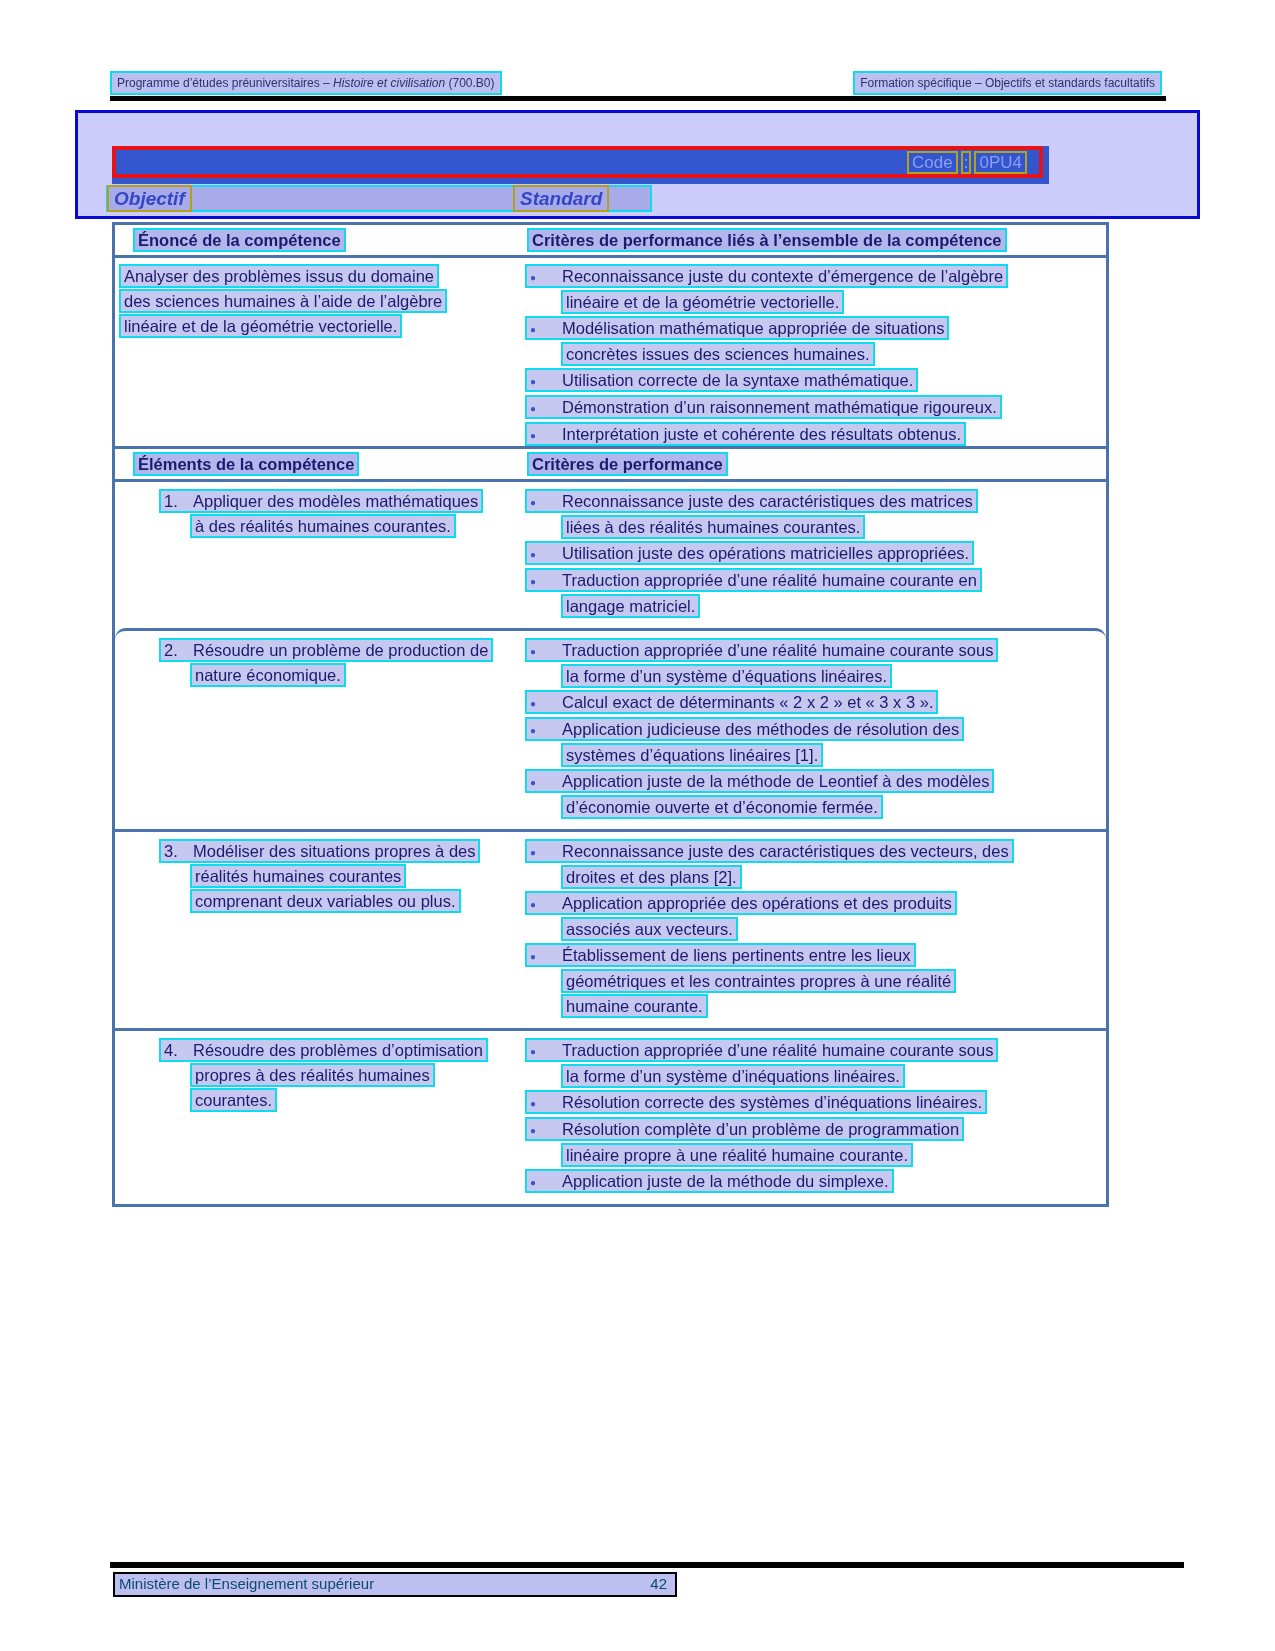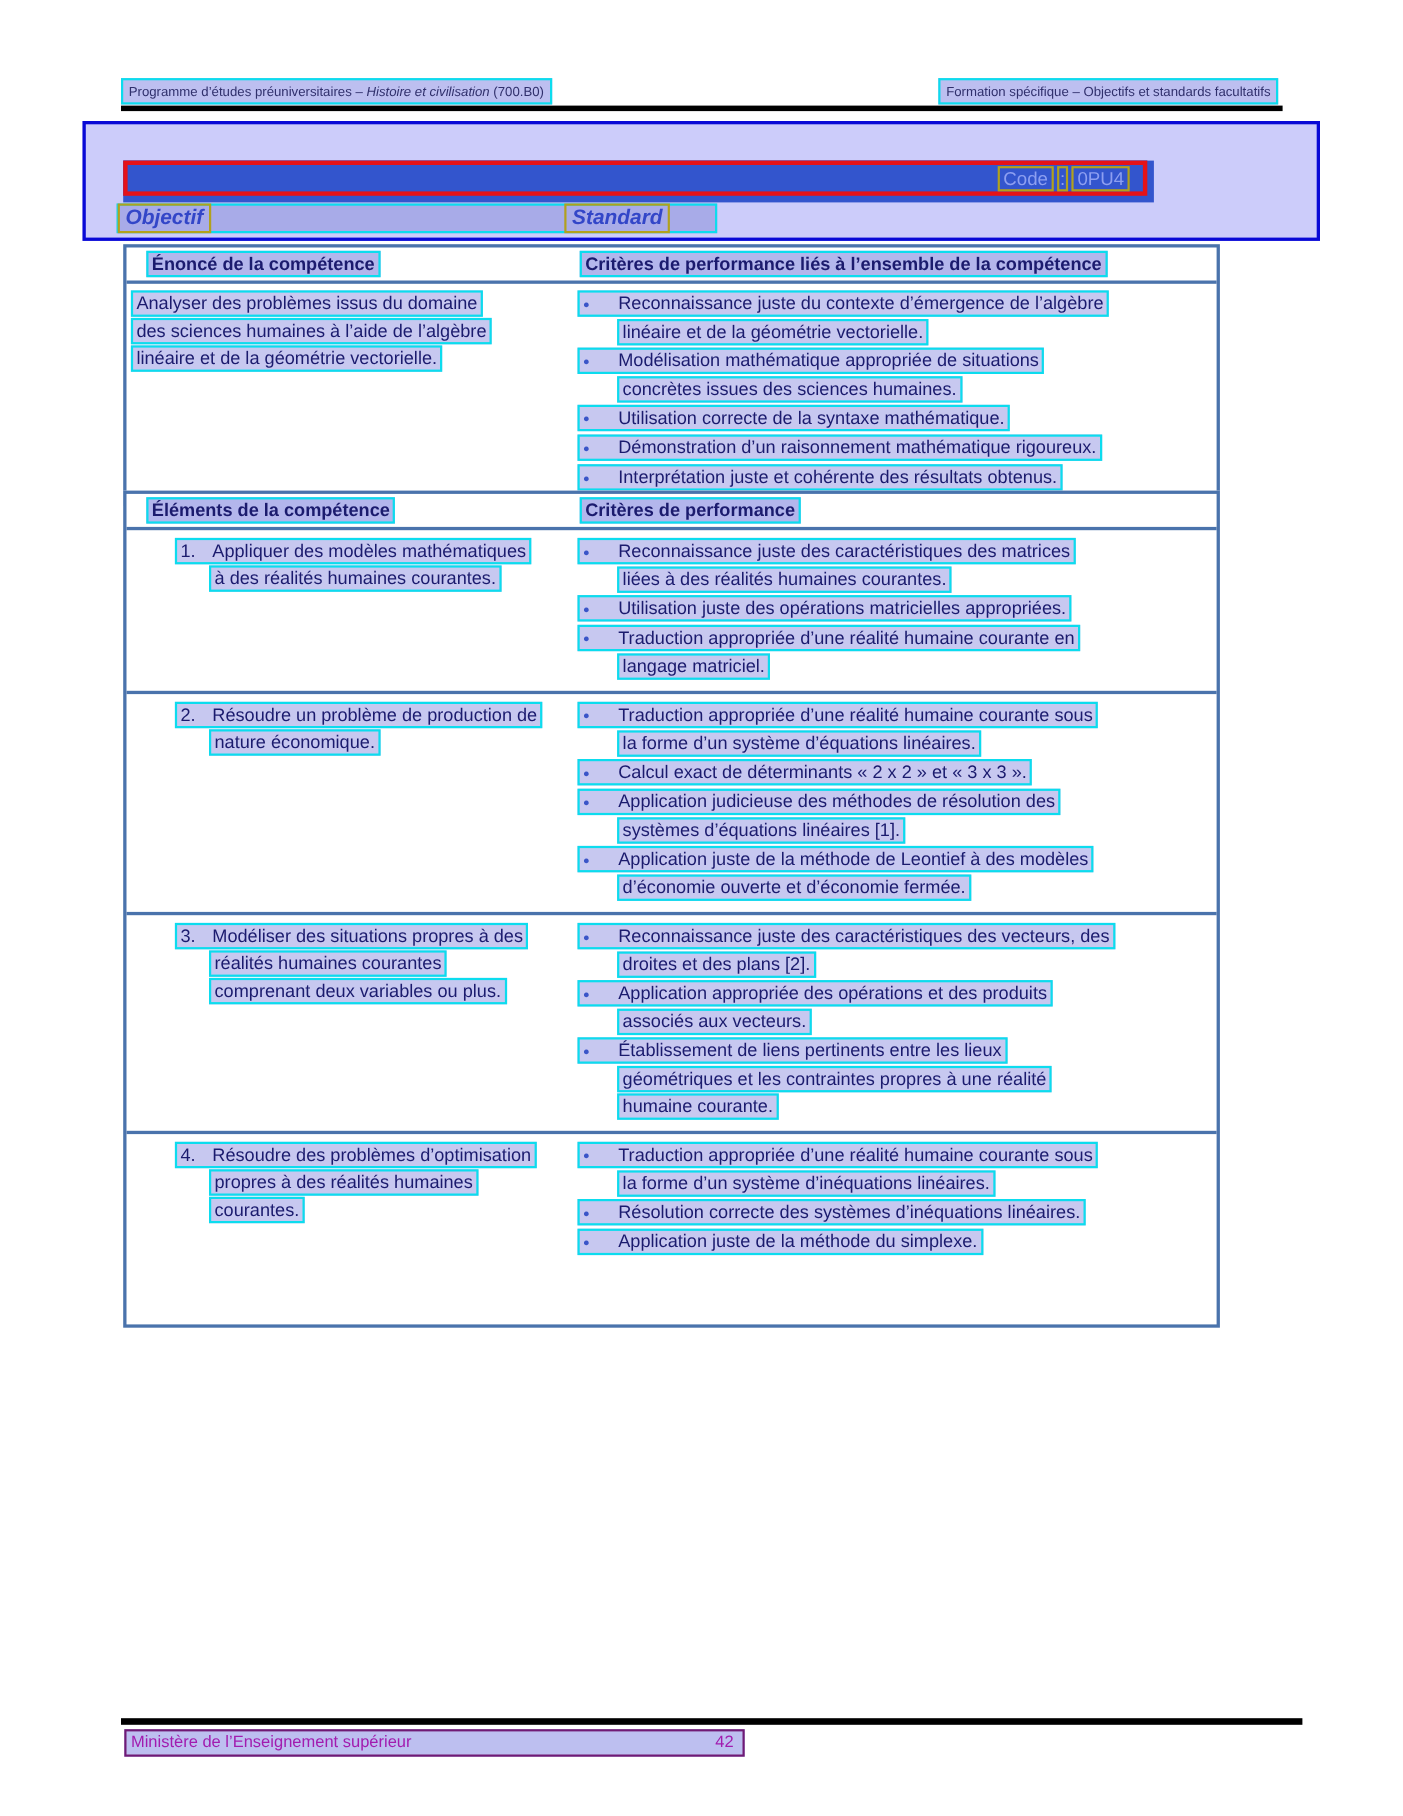--- a/index.html
+++ b/index.html
@@ -13,22 +13,22 @@
   .hl.hd{background:#b3b6ec;font-weight:bold;white-space:nowrap;}
 
   
   .pageheader{position:absolute;left:110px;top:71px;width:1052px;display:flex;
               justify-content:space-between;font-size:12px;color:#30306c;}
   .phl{background:#bdbff0;border:2px solid #0cdcee;padding:1px 5px;line-height:18px;white-space:nowrap;}
   .bar{position:absolute;background:#000000;}
   .bar.top{left:110px;top:96px;width:1056px;height:5px;}
   .bar.bot{left:110px;top:1562px;width:1074px;height:6px;}
   .footer-row{position:absolute;left:113px;top:1572px;width:548px;display:flex;
-              justify-content:space-between;background:#bdbff0;border:2px solid #701a75;
-              font-size:15px;color:#a21caf;padding:1px 8px 2px 4px;line-height:18px;}
+              justify-content:space-between;background:#bdbff0;border:2px solid #000000;
+              font-size:15px;color:#0c4a6e;padding:1px 8px 2px 4px;line-height:18px;}
 
   
   .panel{position:absolute;left:75px;top:110px;width:1119px;height:103px;
          background:#ccccfa;border:3px solid #0909d6;}
   .banner-wrap{position:absolute;left:34px;top:33px;width:937px;height:38px;
                background:#3355cd;}
   .banner{position:absolute;left:0;top:0;right:6px;bottom:6px;background:#3355cd;
           border:4px solid #e51218;display:flex;align-items:center;justify-content:flex-end;
           padding-right:12px;gap:3px;}
   .cbox{border:2px solid #b1a11d;color:#8d9ff1;font-size:17px;line-height:19px;padding:0 3px;white-space:nowrap;}
@@ -120,21 +120,21 @@
 à des réalités humaines courantes.</span></div>
           </div>
           <div class="cell-r">
             <div class="crit"><span class="hl"><span class="blt">●</span>Reconnaissance juste des caractéristiques des matrices
 liées à des réalités humaines courantes.</span></div>
             <div class="crit"><span class="hl"><span class="blt">●</span>Utilisation juste des opérations matricielles appropriées.</span></div>
             <div class="crit"><span class="hl"><span class="blt">●</span>Traduction appropriée d’une réalité humaine courante en
 langage matriciel.</span></div>
           </div>
         </div>
-        <div class="t-row" style="min-height: 180px;">
+        <div class="t-row" style="min-height: 180px; border-radius: 11px;">
           <div class="cell-l">
             <div class="elem"><span class="hl"><span class="num">2.</span>Résoudre un problème de production de
 nature économique.</span></div>
           </div>
           <div class="cell-r">
             <div class="crit"><span class="hl"><span class="blt">●</span>Traduction appropriée d’une réalité humaine courante sous
 la forme d’un système d’équations linéaires.</span></div>
             <div class="crit"><span class="hl"><span class="blt">●</span>Calcul exact de déterminants « 2 x 2 » et « 3 x 3 ».</span></div>
             <div class="crit"><span class="hl"><span class="blt">●</span>Application judicieuse des méthodes de résolution des
 systèmes d’équations linéaires [1].</span></div>
@@ -161,20 +161,22 @@
         <div class="t-row" style="min-height: 158px;">
           <div class="cell-l">
             <div class="elem"><span class="hl"><span class="num">4.</span>Résoudre des problèmes d’optimisation
 propres à des réalités humaines
 courantes.</span></div>
           </div>
           <div class="cell-r">
             <div class="crit"><span class="hl"><span class="blt">●</span>Traduction appropriée d’une réalité humaine courante sous
 la forme d’un système d’inéquations linéaires.</span></div>
             <div class="crit"><span class="hl"><span class="blt">●</span>Résolution correcte des systèmes d’inéquations linéaires.</span></div>
+            <div class="crit"><span class="hl"><span class="blt">●</span>Résolution complète d’un problème de programmation
+linéaire propre à une réalité humaine courante.</span></div>
             <div class="crit"><span class="hl"><span class="blt">●</span>Application juste de la méthode du simplexe.</span></div>
           </div>
         </div>
       </div>
   </div>
 
   <div class="bar bot"></div>
   <div class="footer-row">
     <span>Ministère de l’Enseignement supérieur</span>
     <span>42</span>

